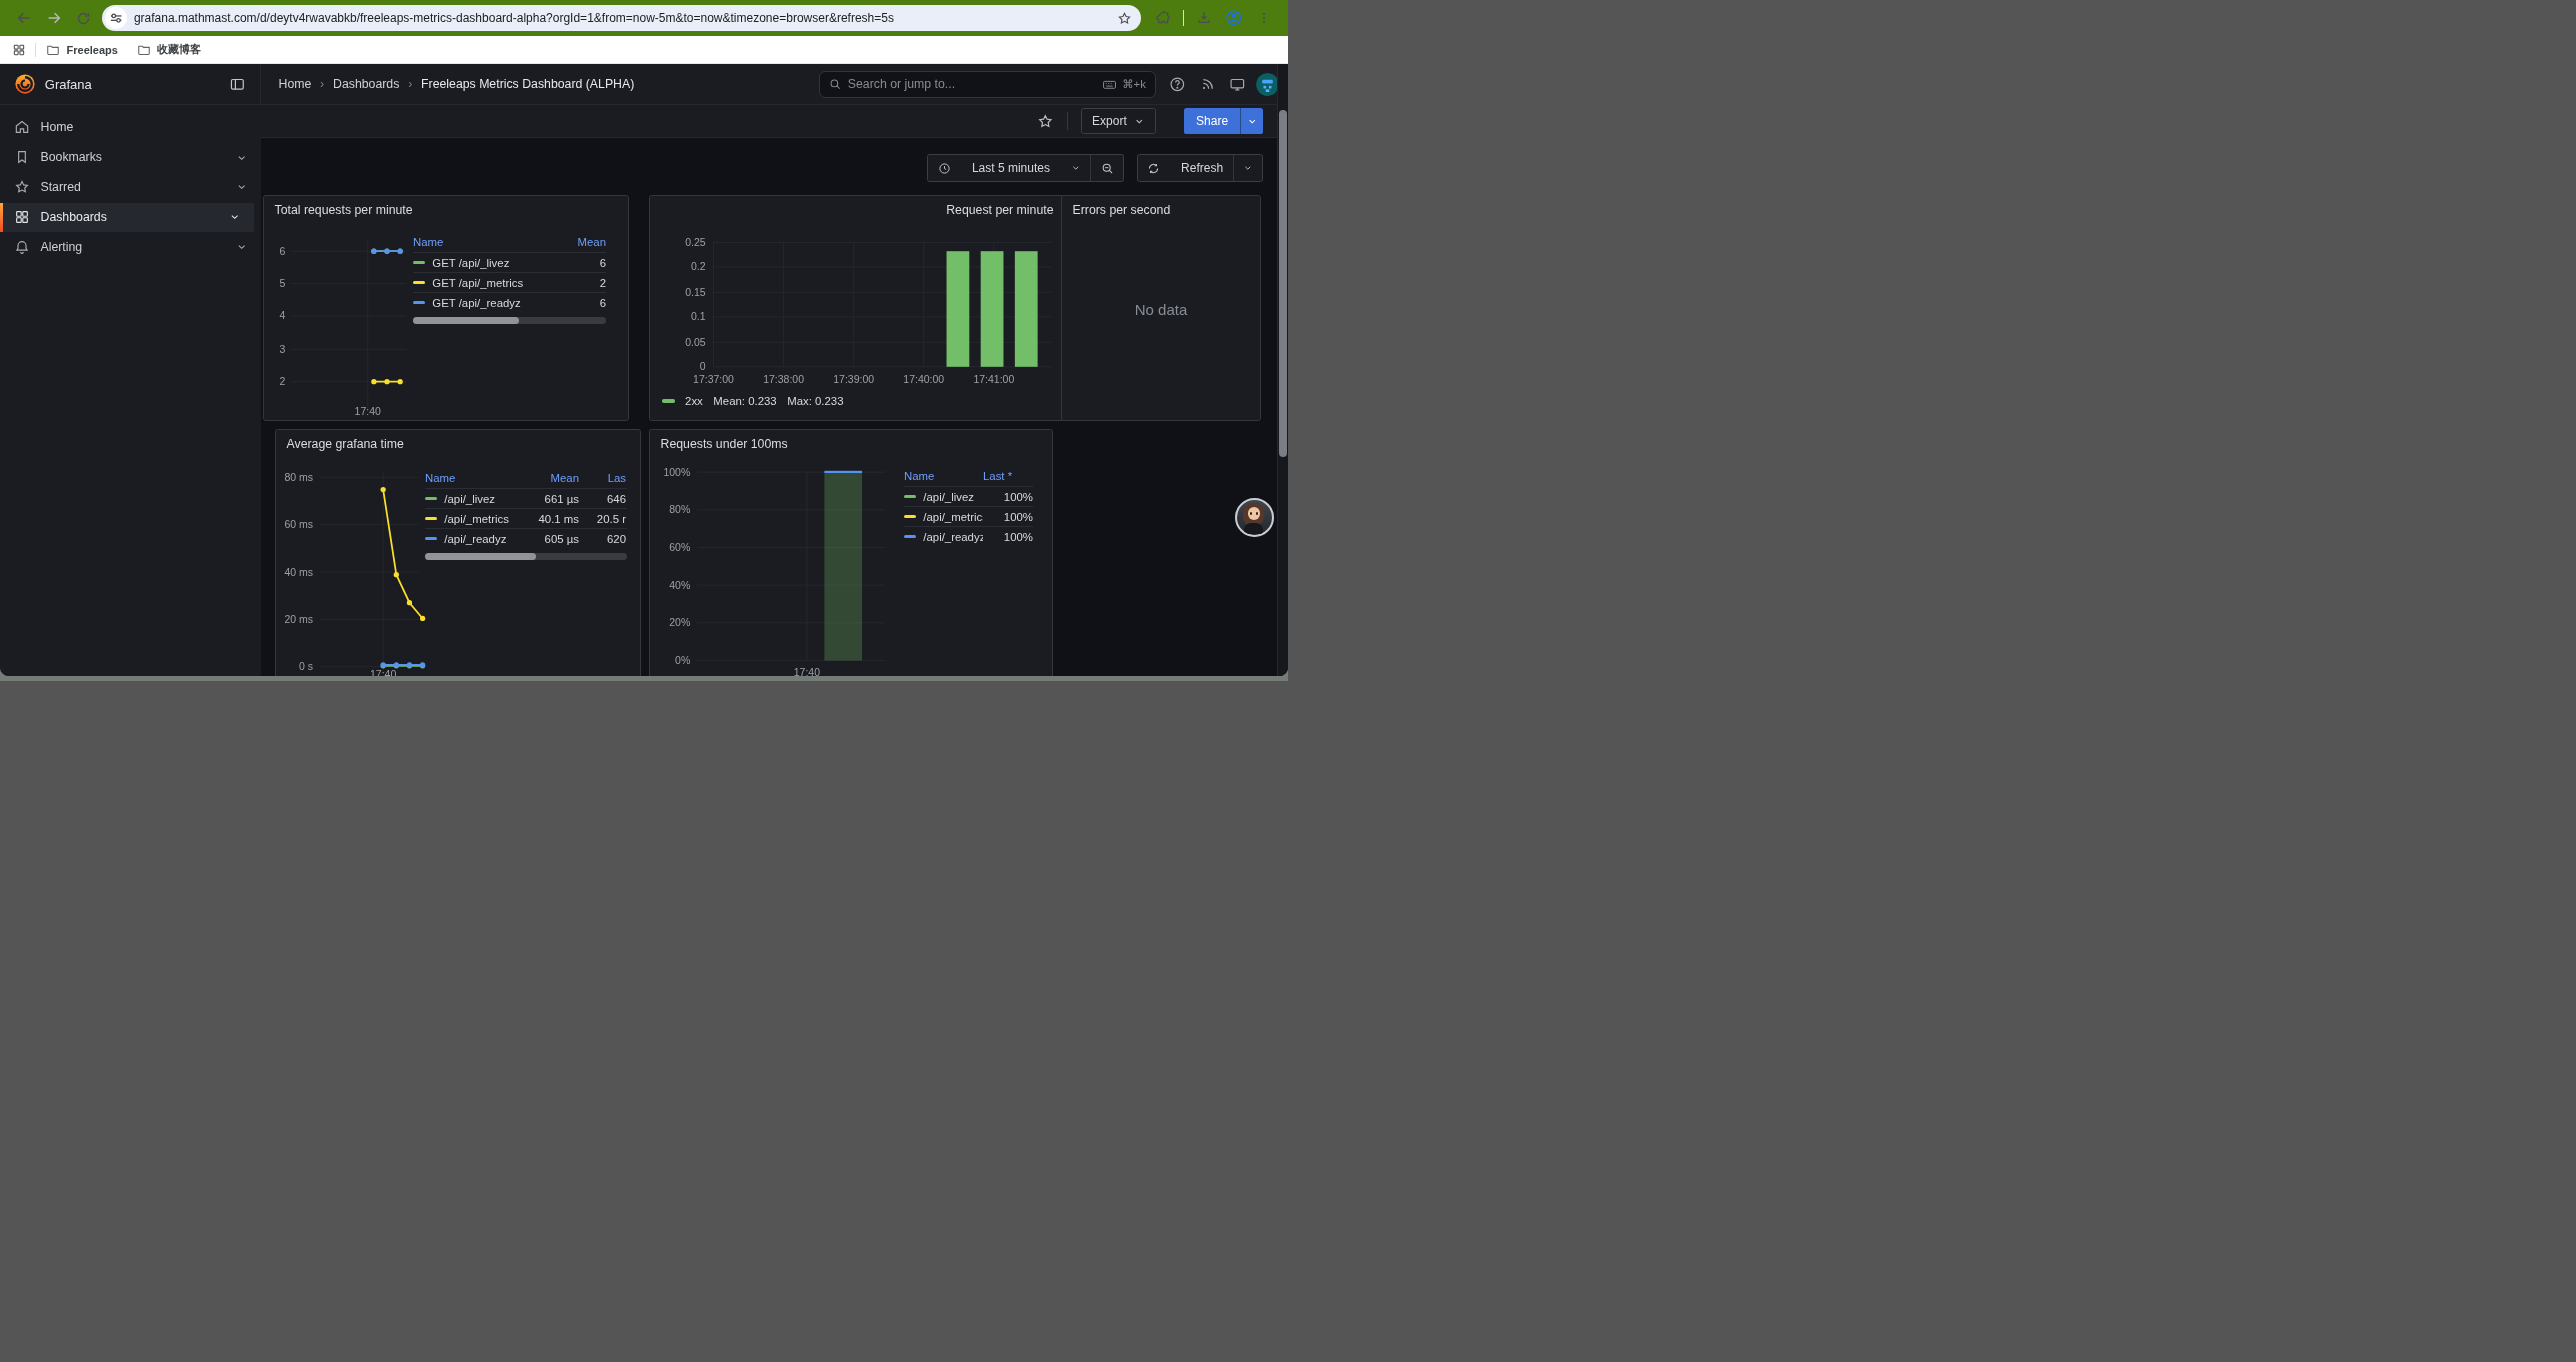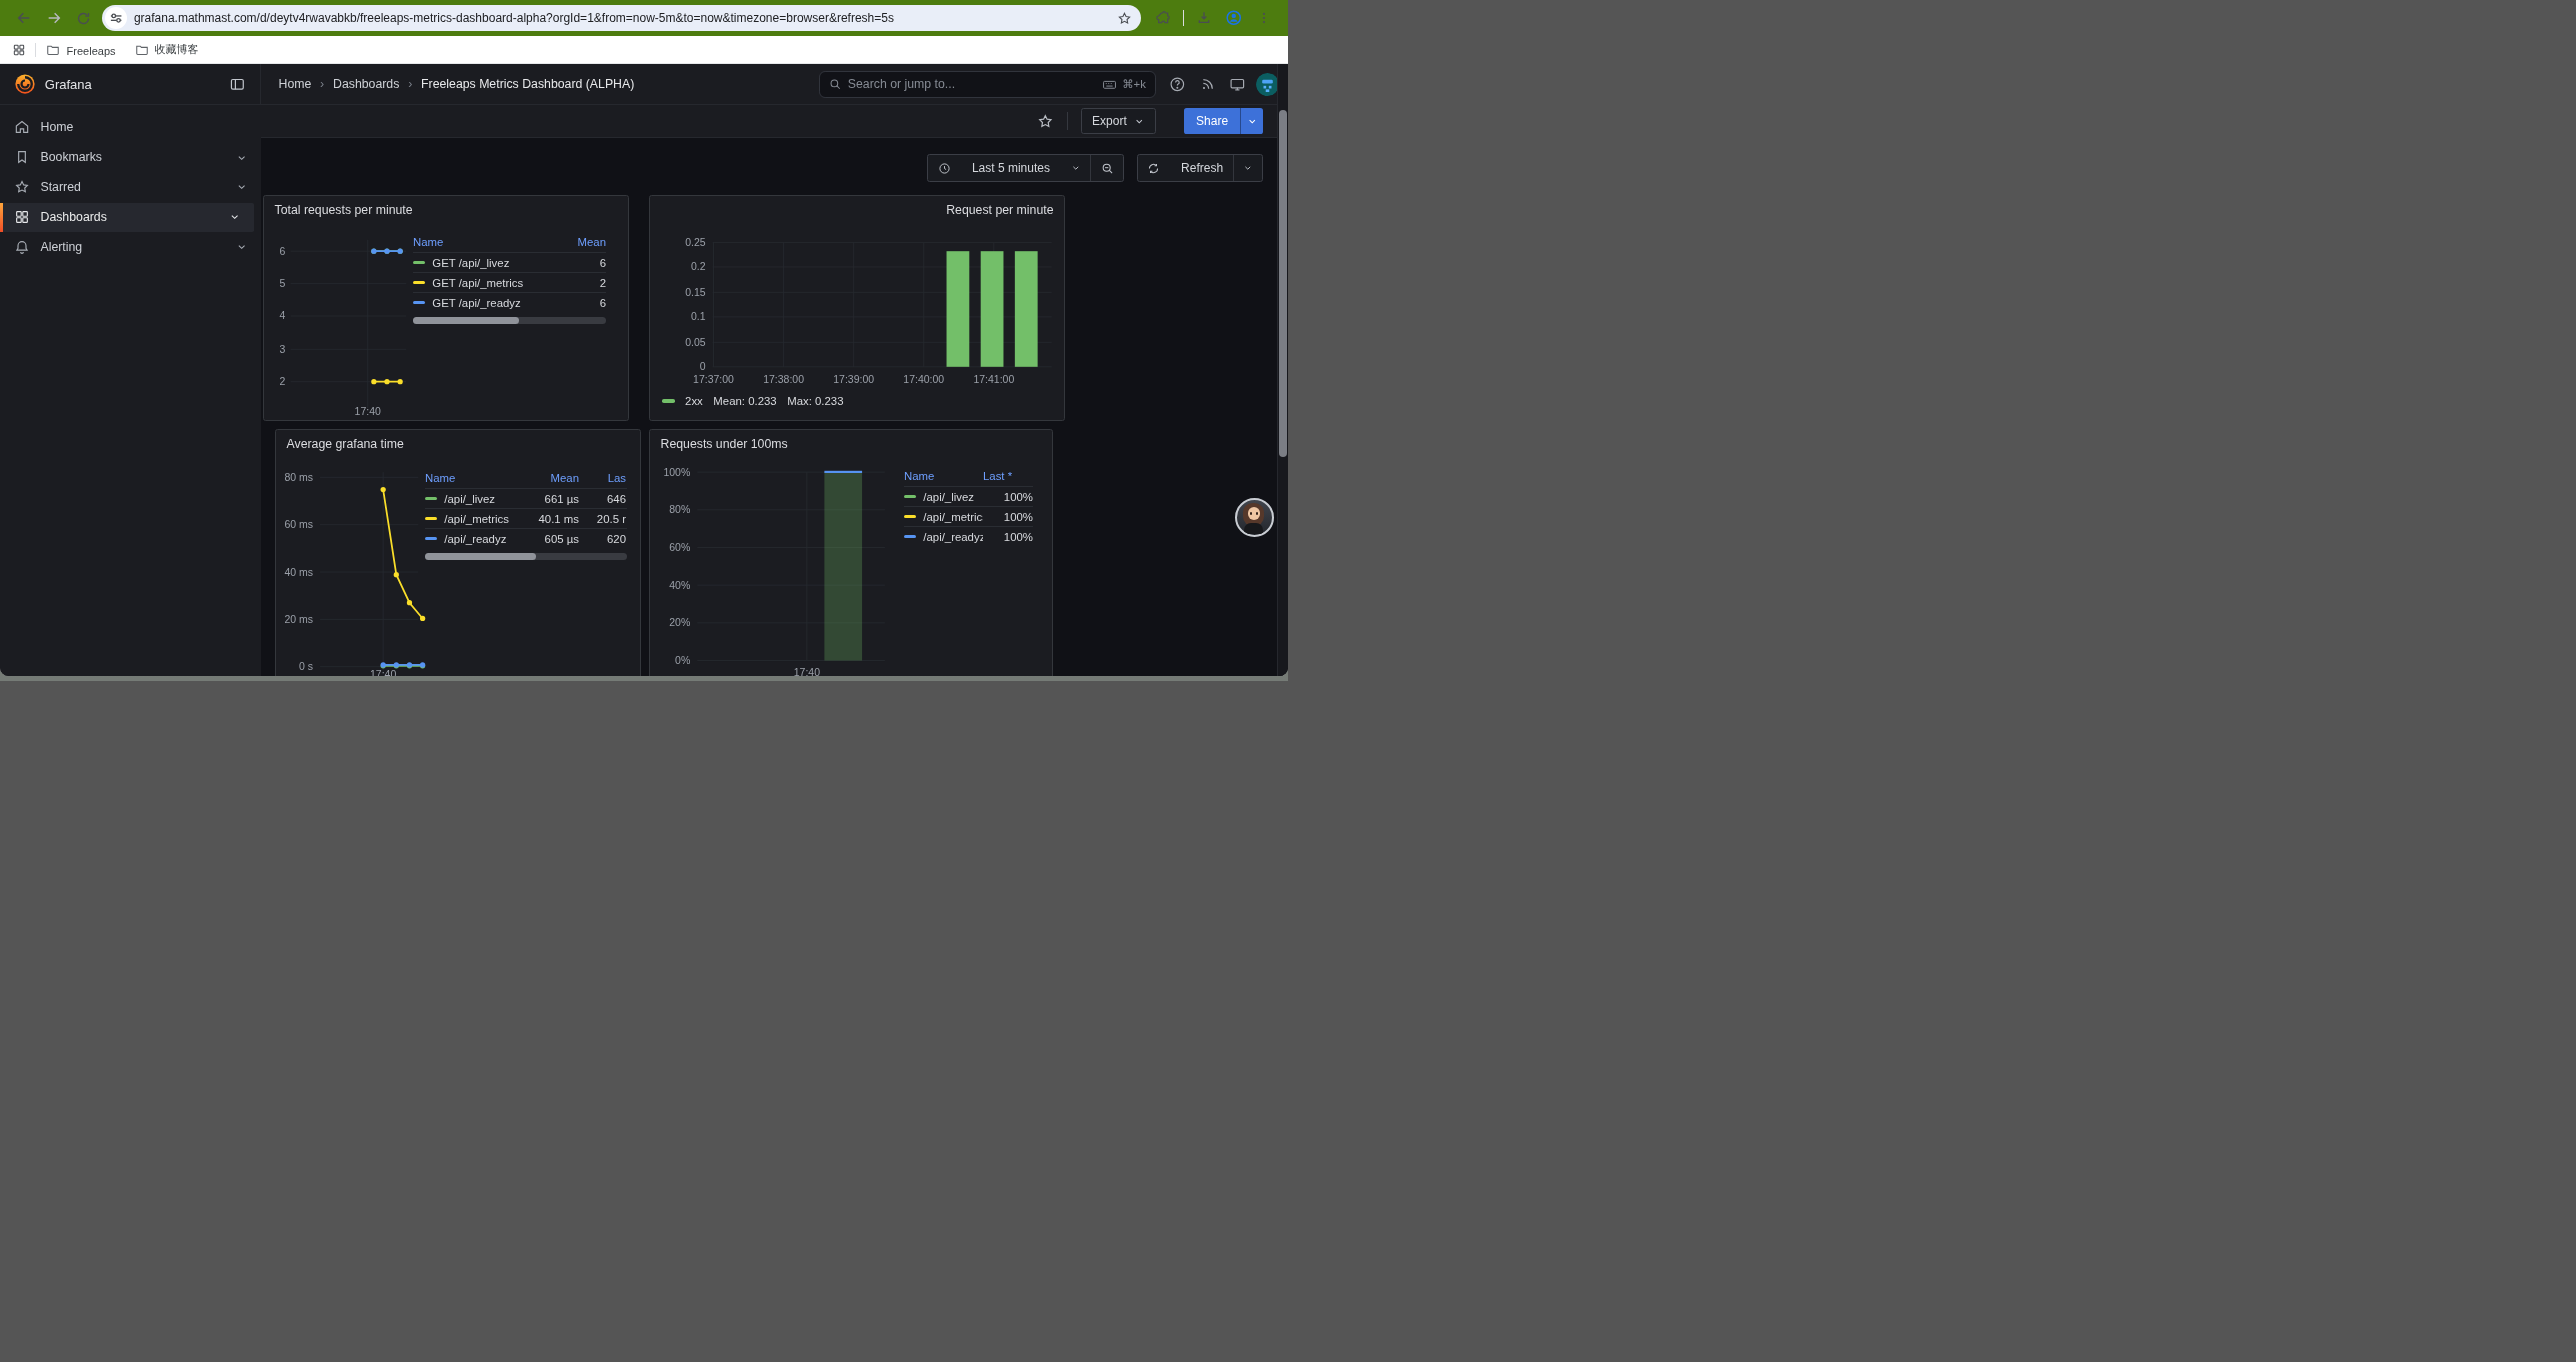--- a/index.html
+++ b/index.html
@@ -16,21 +16,21 @@
   .url-pill { flex:1 1 auto; height:26px; margin:0 7px 0 3.5px; background:#e9eef8; border-radius:13px;
               display:flex; align-items:center; padding:0 8.8px 0 2.6px; min-width:0; }
   .tune-circle { width:22px; height:22px; border-radius:50%; background:#fff; display:flex; align-items:center; justify-content:center; flex:0 0 auto; }
   .url-text { margin-left:7px; font-size:12px; color:#202124; white-space:nowrap; overflow:hidden; flex:1 1 auto; }
   .pill-star { margin-left:7px; flex:0 0 auto; display:flex; }
   .tb-right { display:flex; align-items:center; flex:0 0 auto; }
   .tb-sep { width:0.9px; height:16px; background:#dadce0; margin:0 5.3px; }
 
   .bookmarks { height:28px; background:#fff; border-bottom:0.9px solid #e6e8ea; display:flex; align-items:center; padding:0 12.3px; }
   .bm-sep { width:0.9px; height:14px; background:#dadce0; margin:0 10.5px 0 8.8px; }
-  .bm-item { display:flex; align-items:flex-end; gap:6.1px; margin-right:19px; }
+  .bm-item { display:flex; align-items:center; gap:6.1px; margin-right:19px;font-weight:bold; }
   .bm-item span { font-size:11px; color:#3c4043; }
 
   
   .app { position:relative; height:612px; background:#101116; }
   .gf-header { height:41px; background:#1b1c21; border-bottom:0.9px solid #26282e; display:flex; align-items:center; }
   .gf-left { width:261px; height:100%; border-right:0.9px solid #26282e; display:flex; align-items:center; padding:0 14px; flex:0 0 auto; }
   .gf-product { margin-left:8.8px; font-size:13px; font-weight:500; color:#e3e4e7;text-align:right; }
   .gf-left .toggle { margin-left:auto; display:flex; }
   .breadcrumb { display:flex; align-items:center; gap:8.8px; margin-left:17.5px; font-size:12.3px; color:#cfd2d7; white-space:nowrap; }
   .breadcrumb .sep { color:#7b808a; font-size:12.3px; }
@@ -489,20 +489,24 @@
                   <rect x="405" y="63" width="26" height="132" fill="#73bf69"></rect>
                 </svg></div>
             <div class="bar-legend">
               <span class="chip" style="background: rgb(115, 191, 105);"></span>
               <span>2xx</span>
               <span>Mean: 0.233</span>
               <span>Max: 0.233</span>
             </div>
           </section>
 
+          <section class="panel p3">
+            <div class="panel-title">Errors per second</div>
+            <div class="nodata">No data</div>
+          </section>
 
           <section class="panel p4">
             <div class="panel-title">Average grafana time</div>
             <div class="chart" id="chart-p4"><svg width="366" height="263" viewBox="0 0 417 300">
                   <line x1="50" x2="162" y1="54" y2="54" stroke="#26292f" stroke-width="1"></line>
                   <text x="42" y="58" text-anchor="end" class="axis">80 ms</text>
                   <line x1="50" x2="162" y1="108" y2="108" stroke="#26292f" stroke-width="1"></line>
                   <text x="42" y="112" text-anchor="end" class="axis">60 ms</text>
                   <line x1="50" x2="162" y1="162" y2="162" stroke="#26292f" stroke-width="1"></line>
                   <text x="42" y="166" text-anchor="end" class="axis">40 ms</text>

